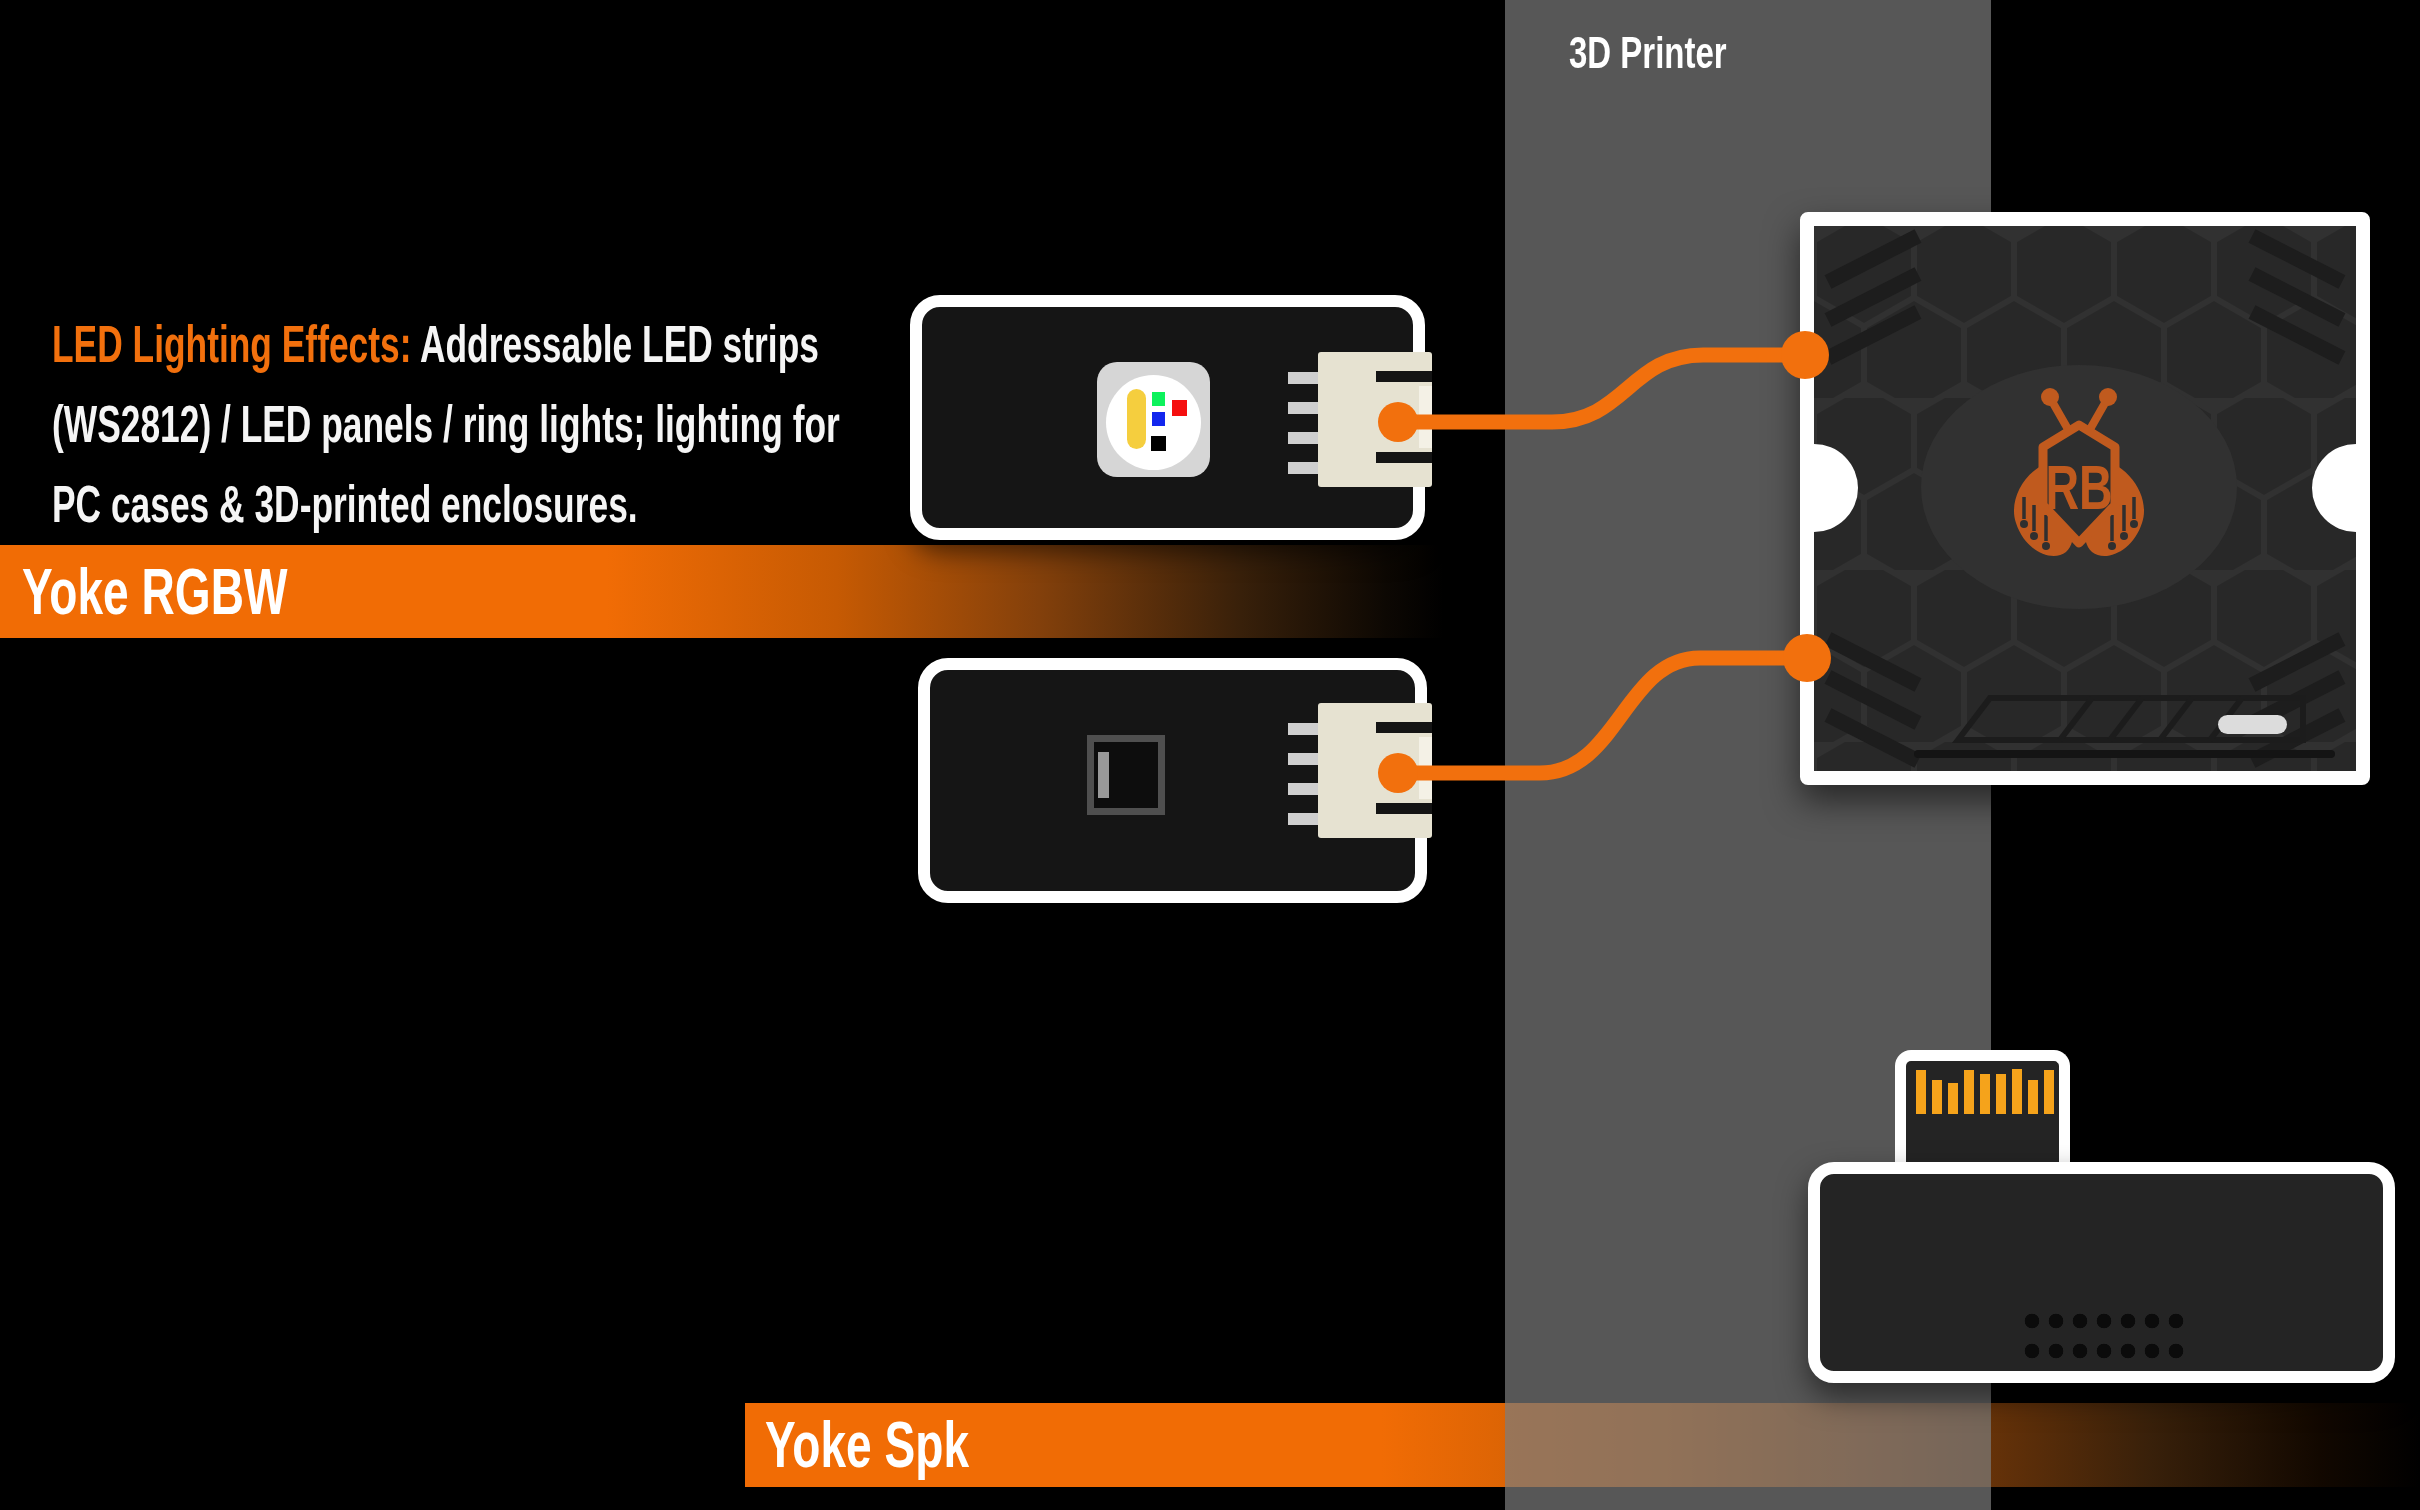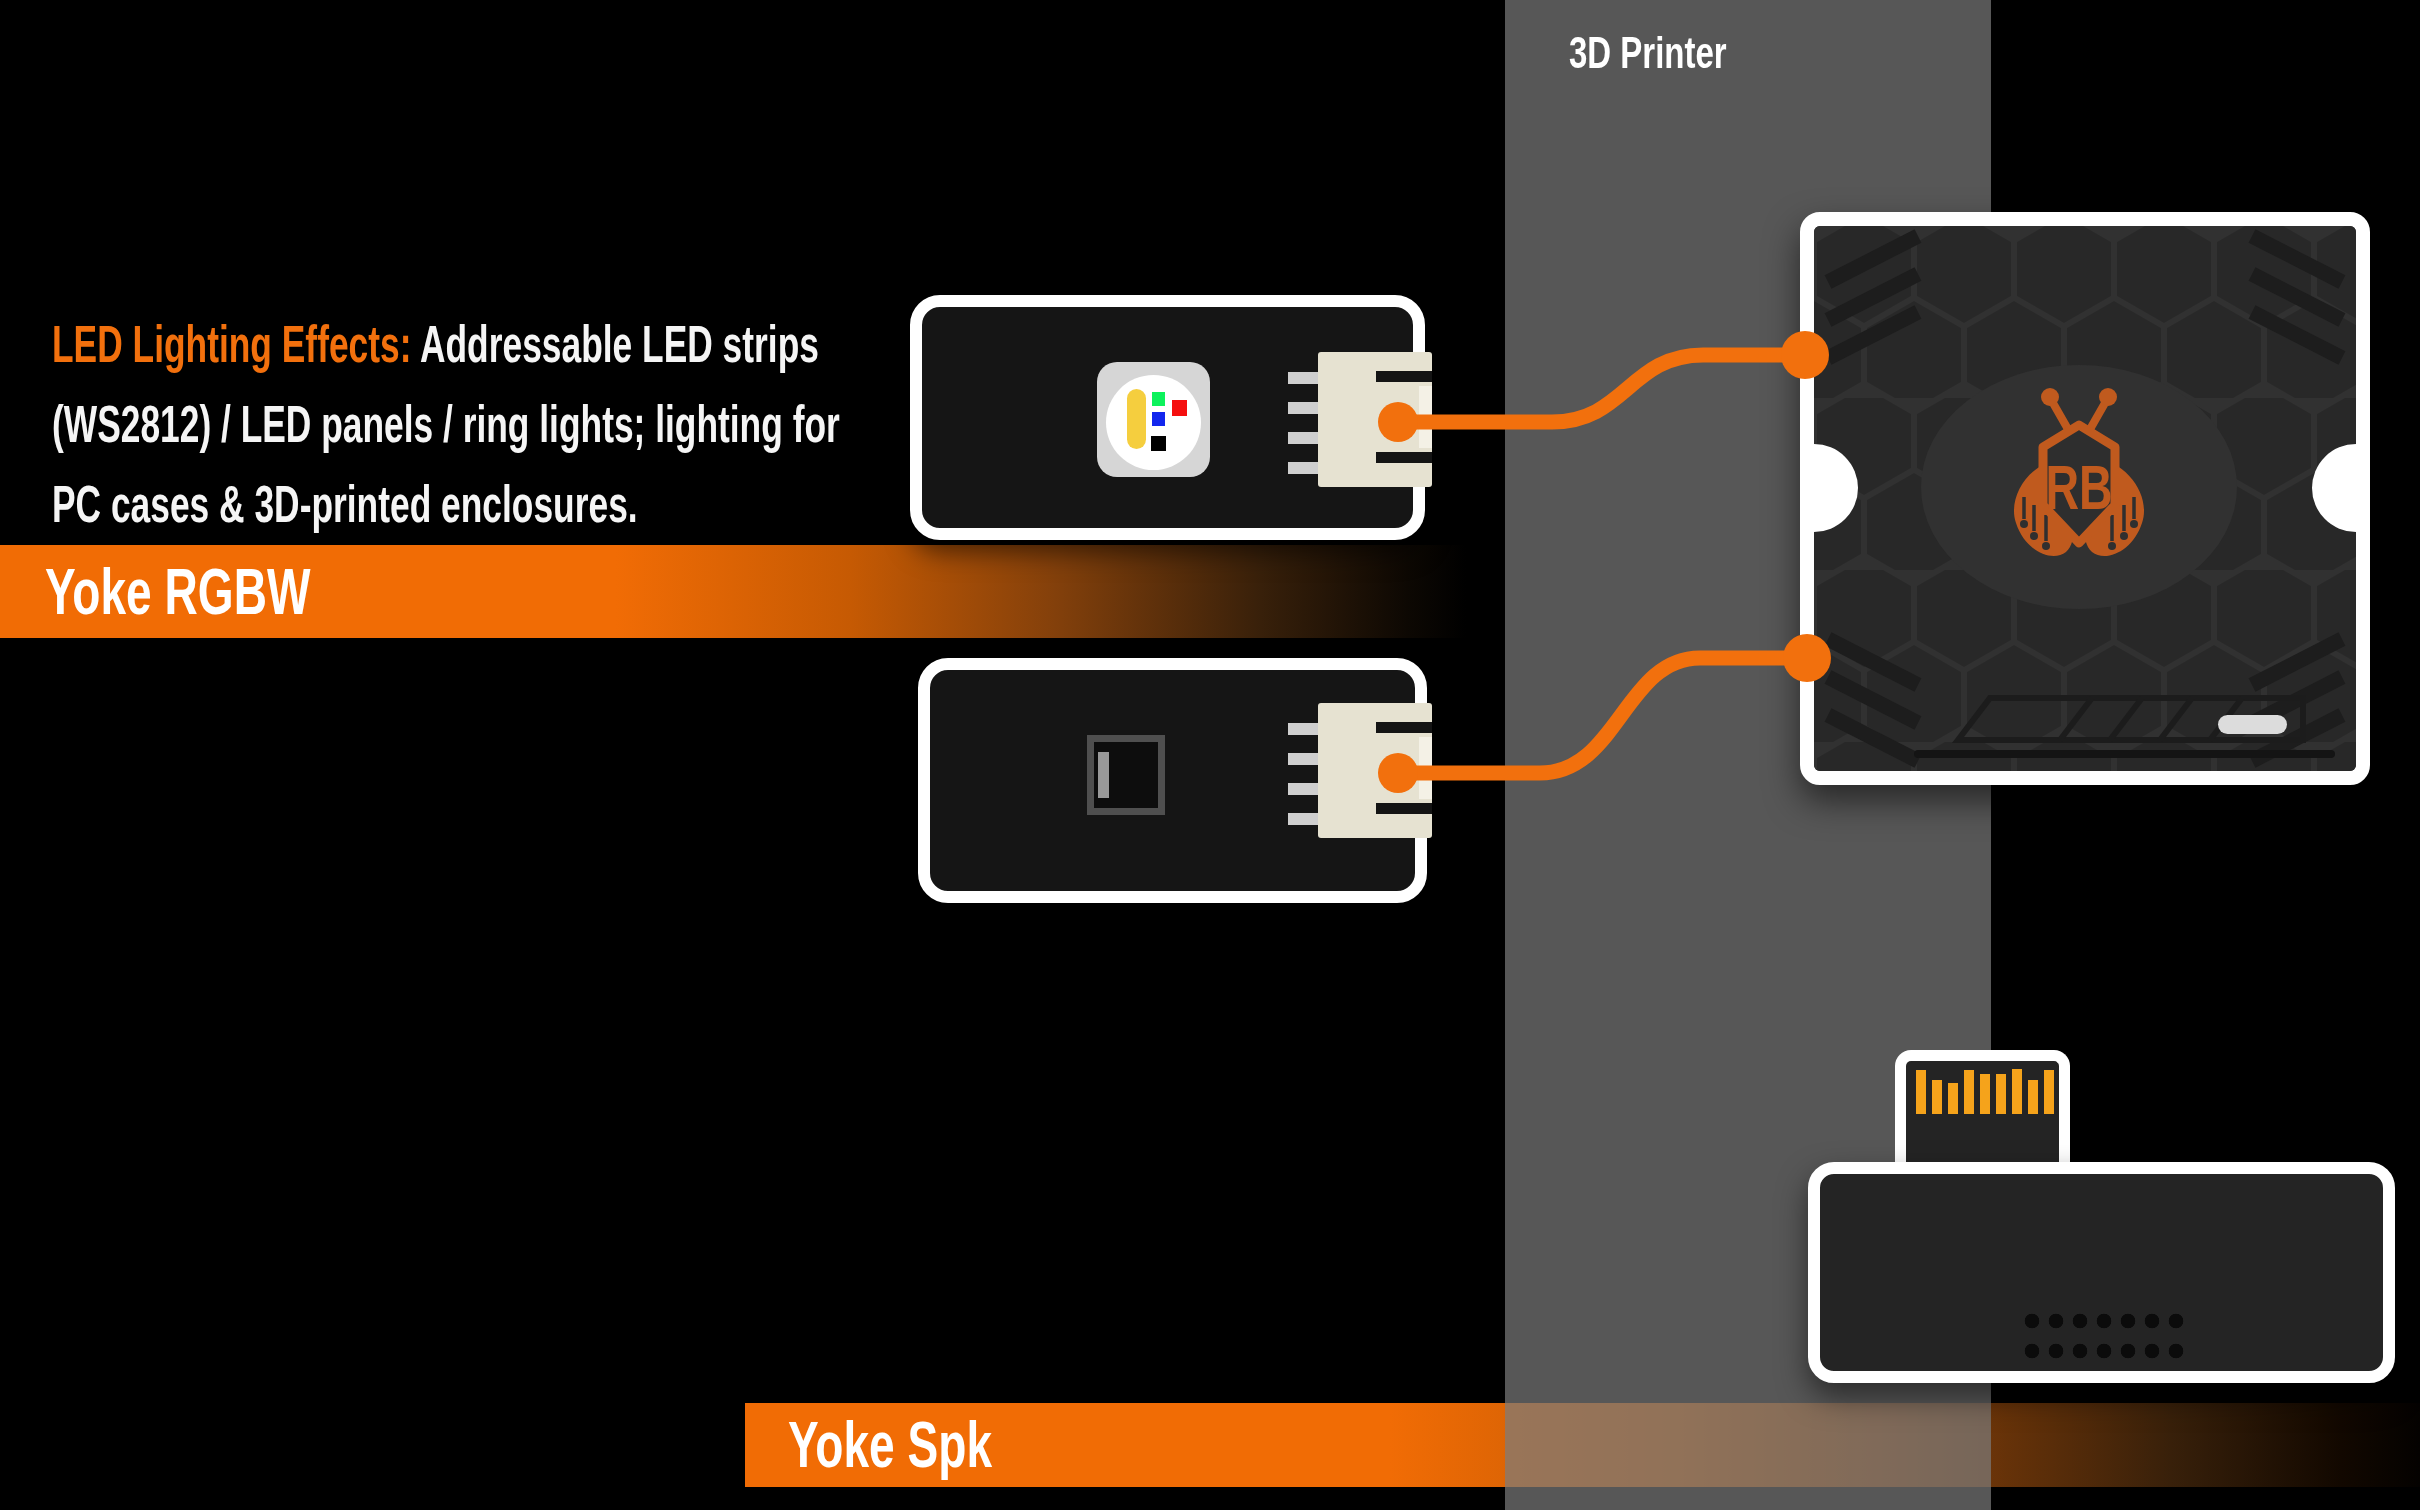--- a/index.html
+++ b/index.html
@@ -6,21 +6,21 @@
   .stage{position:relative;width:2420px;height:1510px;background:#000;overflow:hidden;
          font-family:"Liberation Sans",sans-serif;font-weight:bold;}
   .abs{position:absolute;}
 
   
   .band{left:1505px;top:0;width:486px;height:1510px;background:rgba(124,124,124,0.70);z-index:2;}
   .band-label{position:absolute;left:64px;top:28px;color:#fff;font-size:44px;
               transform:scaleX(.75);transform-origin:0 50%;white-space:nowrap;}
 
   
-  .bar{z-index:3;display:flex;align-items:center;padding-left:23px;}
+  .bar{z-index:3;display:flex;align-items:center;}
   .bar-label{color:#fff;font-size:64px;transform:scaleX(.72);transform-origin:0 50%;white-space:nowrap;}
   .bar-rgbw{left:0;top:545px;width:1443px;height:93px;
     background:linear-gradient(90deg,#F16C05 0%,#F16C05 42%,#C65A03 58%,#83400B 72%,#38200A 86%,#0d0803 96%,#000 100%);}
   .bar-rad60{left:0;top:1032px;width:1443px;height:91px;
     background:linear-gradient(90deg,#F16C05 0%,#F16C05 42%,#C65A03 58%,#83400B 72%,#38200A 86%,#0d0803 96%,#000 100%);}
   .bar-root{left:1797px;top:807px;width:489px;height:82px;z-index:3;
     background:linear-gradient(90deg,#F16C05 0%,#F16C05 40%,#B85403 62%,#5E2E06 80%,#1d0f03 94%,#000 100%);}
   .bar-spk{left:745px;top:1403px;width:1675px;height:84px;z-index:1;
     background:linear-gradient(90deg,#F16C05 0%,#F16C05 38%,#C25A04 55%,#7A3A08 70%,#38200A 84%,#120800 94%,#000 100%);}
   .bar-rgbw .bar-label,.bar-rad60 .bar-label{margin-left:22px;}
@@ -56,21 +56,21 @@
   .sensbar{left:4px;top:10px;width:11px;height:46px;background:#999;}
 
   
   .conn-pin{width:34px;height:12px;background:#CFCFCF;z-index:4;}
   .conn-body{width:114px;height:135px;background:#E6E2D1;border-radius:3px;z-index:4;}
   .conn-bar{width:56px;height:11px;background:#141414;z-index:5;}
   .conn-light{width:13px;height:62px;background:#F4F1E6;z-index:5;}
 
   
   .rootbox{left:1800px;top:212px;width:570px;height:573px;background:#313131;
-           border:14px solid #fff;border-radius:20px;box-sizing:border-box;z-index:3;
+           border:14px solid #fff;border-radius:8px;box-sizing:border-box;z-index:3;
            box-shadow:0 16px 34px rgba(0,0,0,.55);overflow:hidden;}
   .rootbox svg{position:absolute;left:0;top:0;}
 
   
   .spk-tab{left:1895px;top:1050px;width:175px;height:124px;background:#242424;
            border:11px solid #fff;border-bottom:none;border-radius:16px 16px 0 0;
            box-sizing:border-box;z-index:3;}
   .pins{position:absolute;left:10px;top:7px;width:140px;height:46px;
         display:flex;align-items:flex-end;gap:6px;}
   .pins span{width:10px;background:#F5A31B;display:block;}

